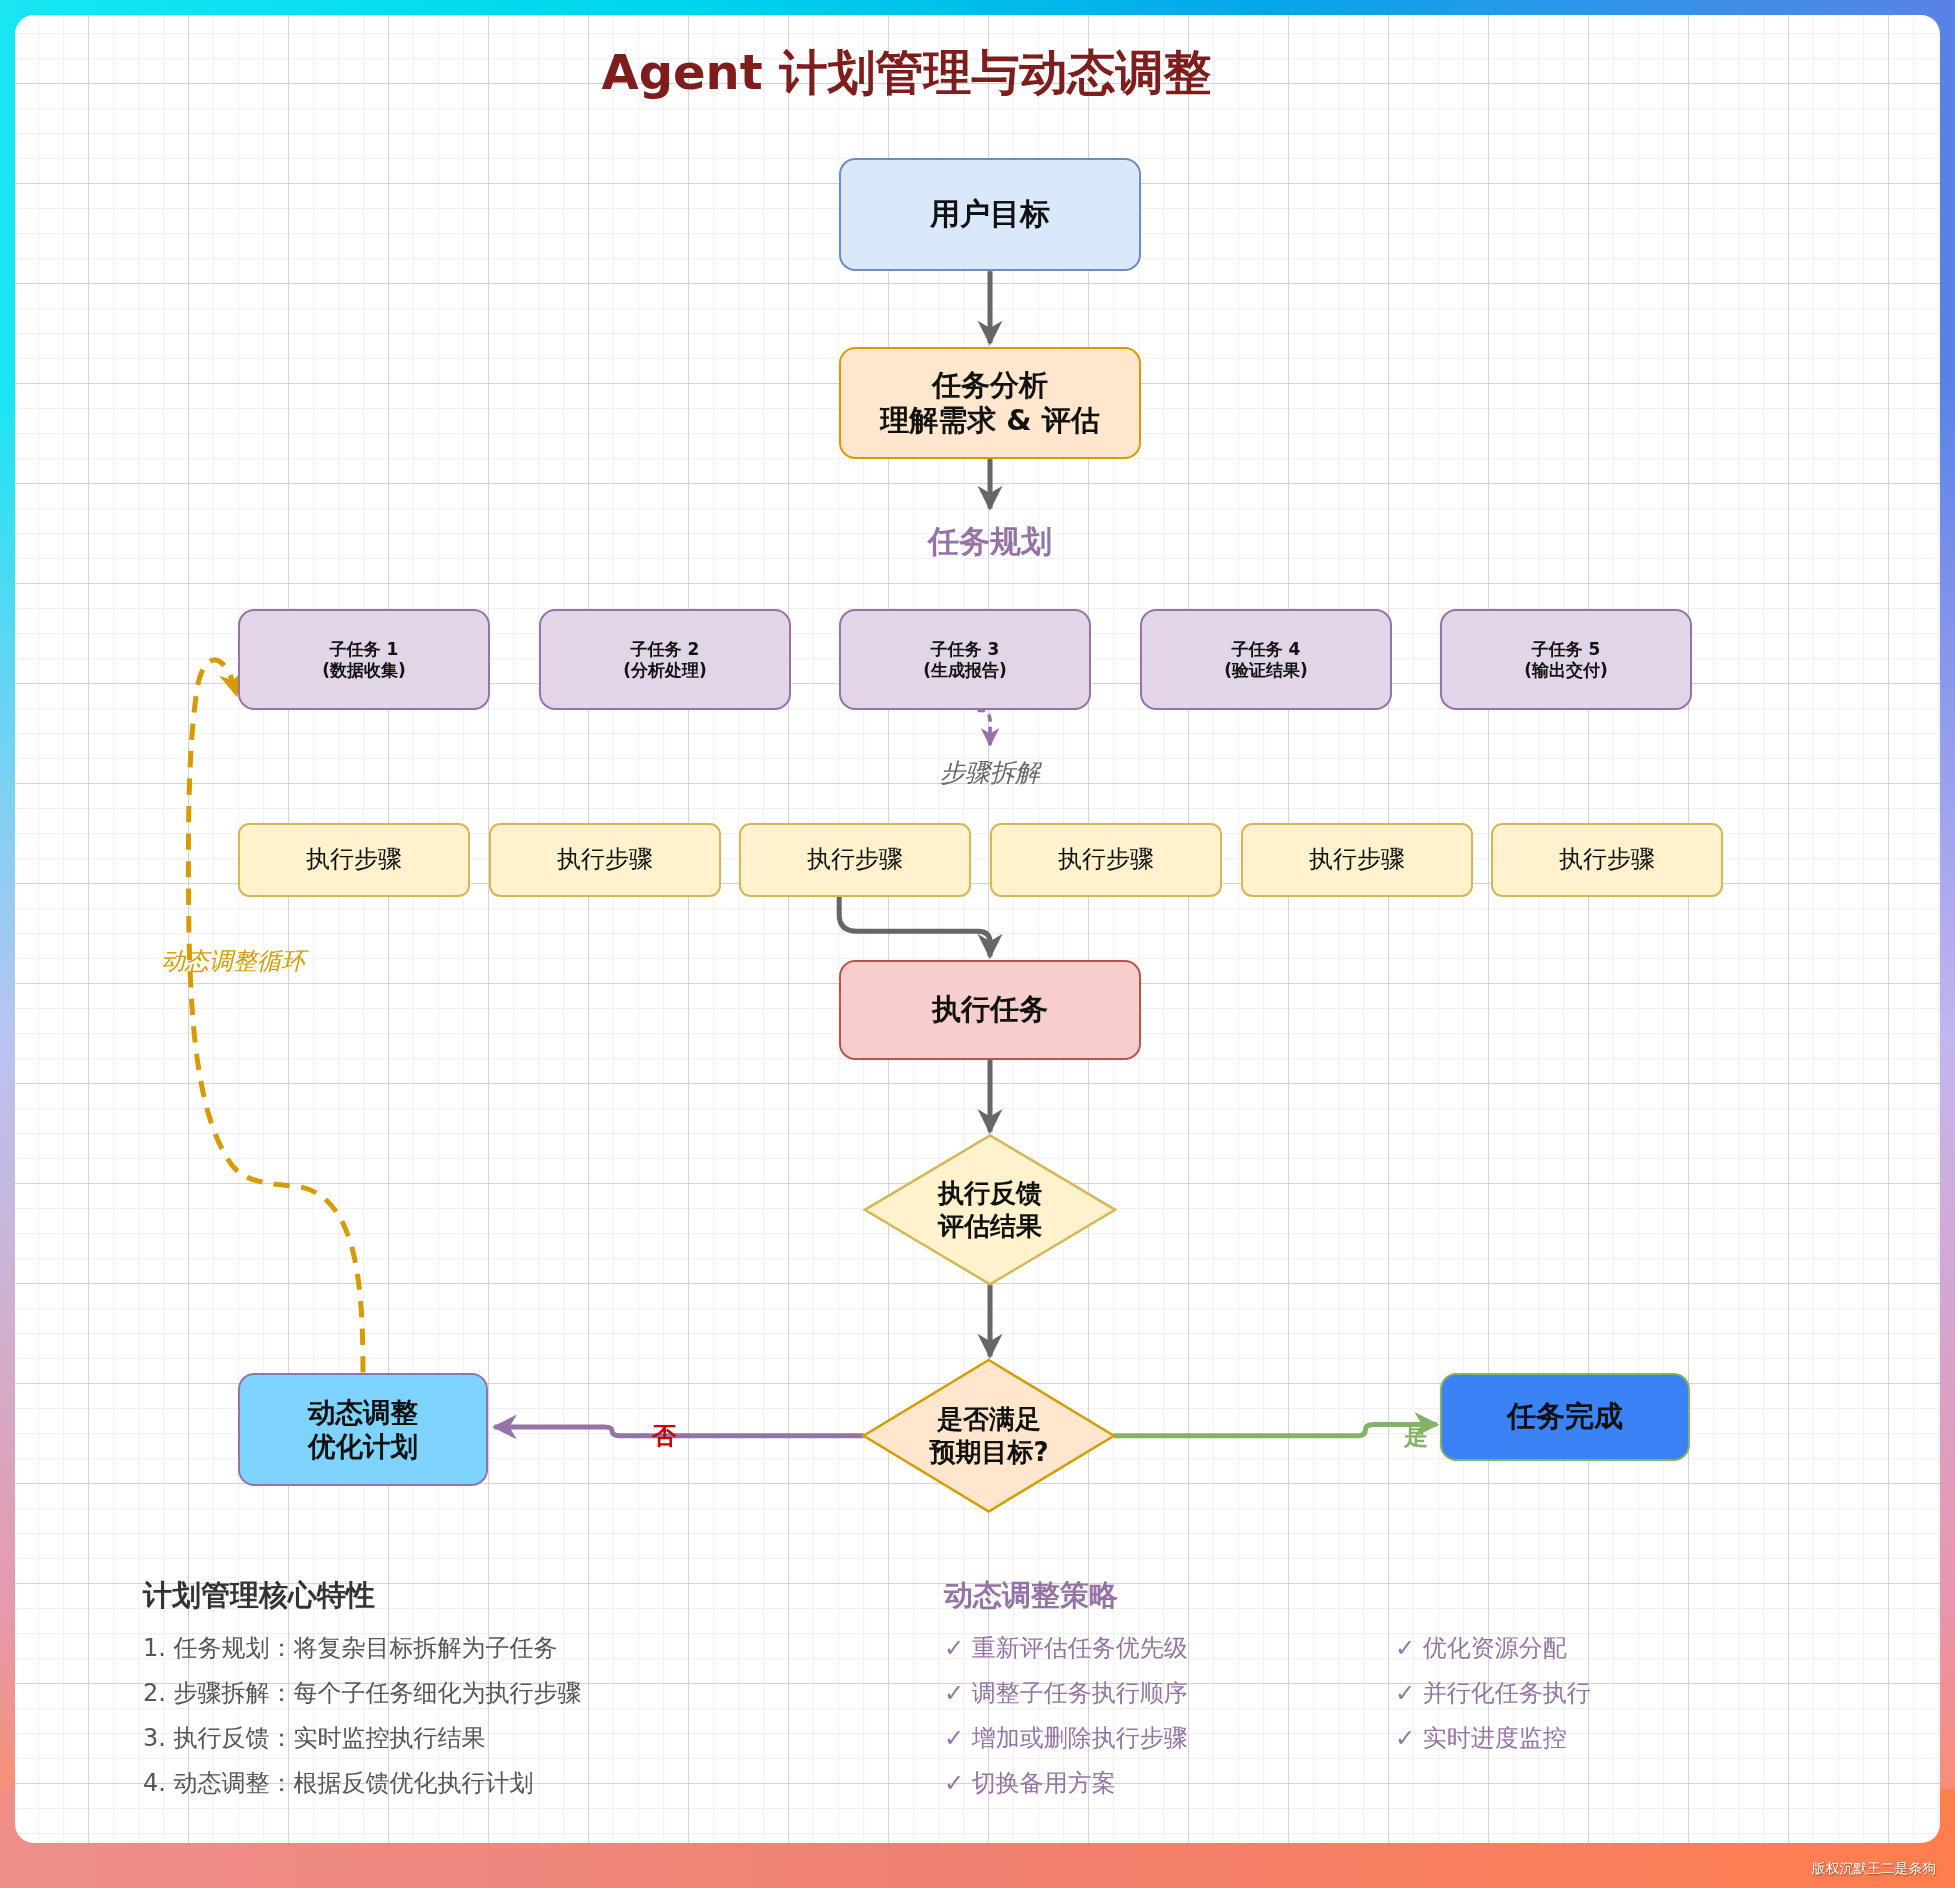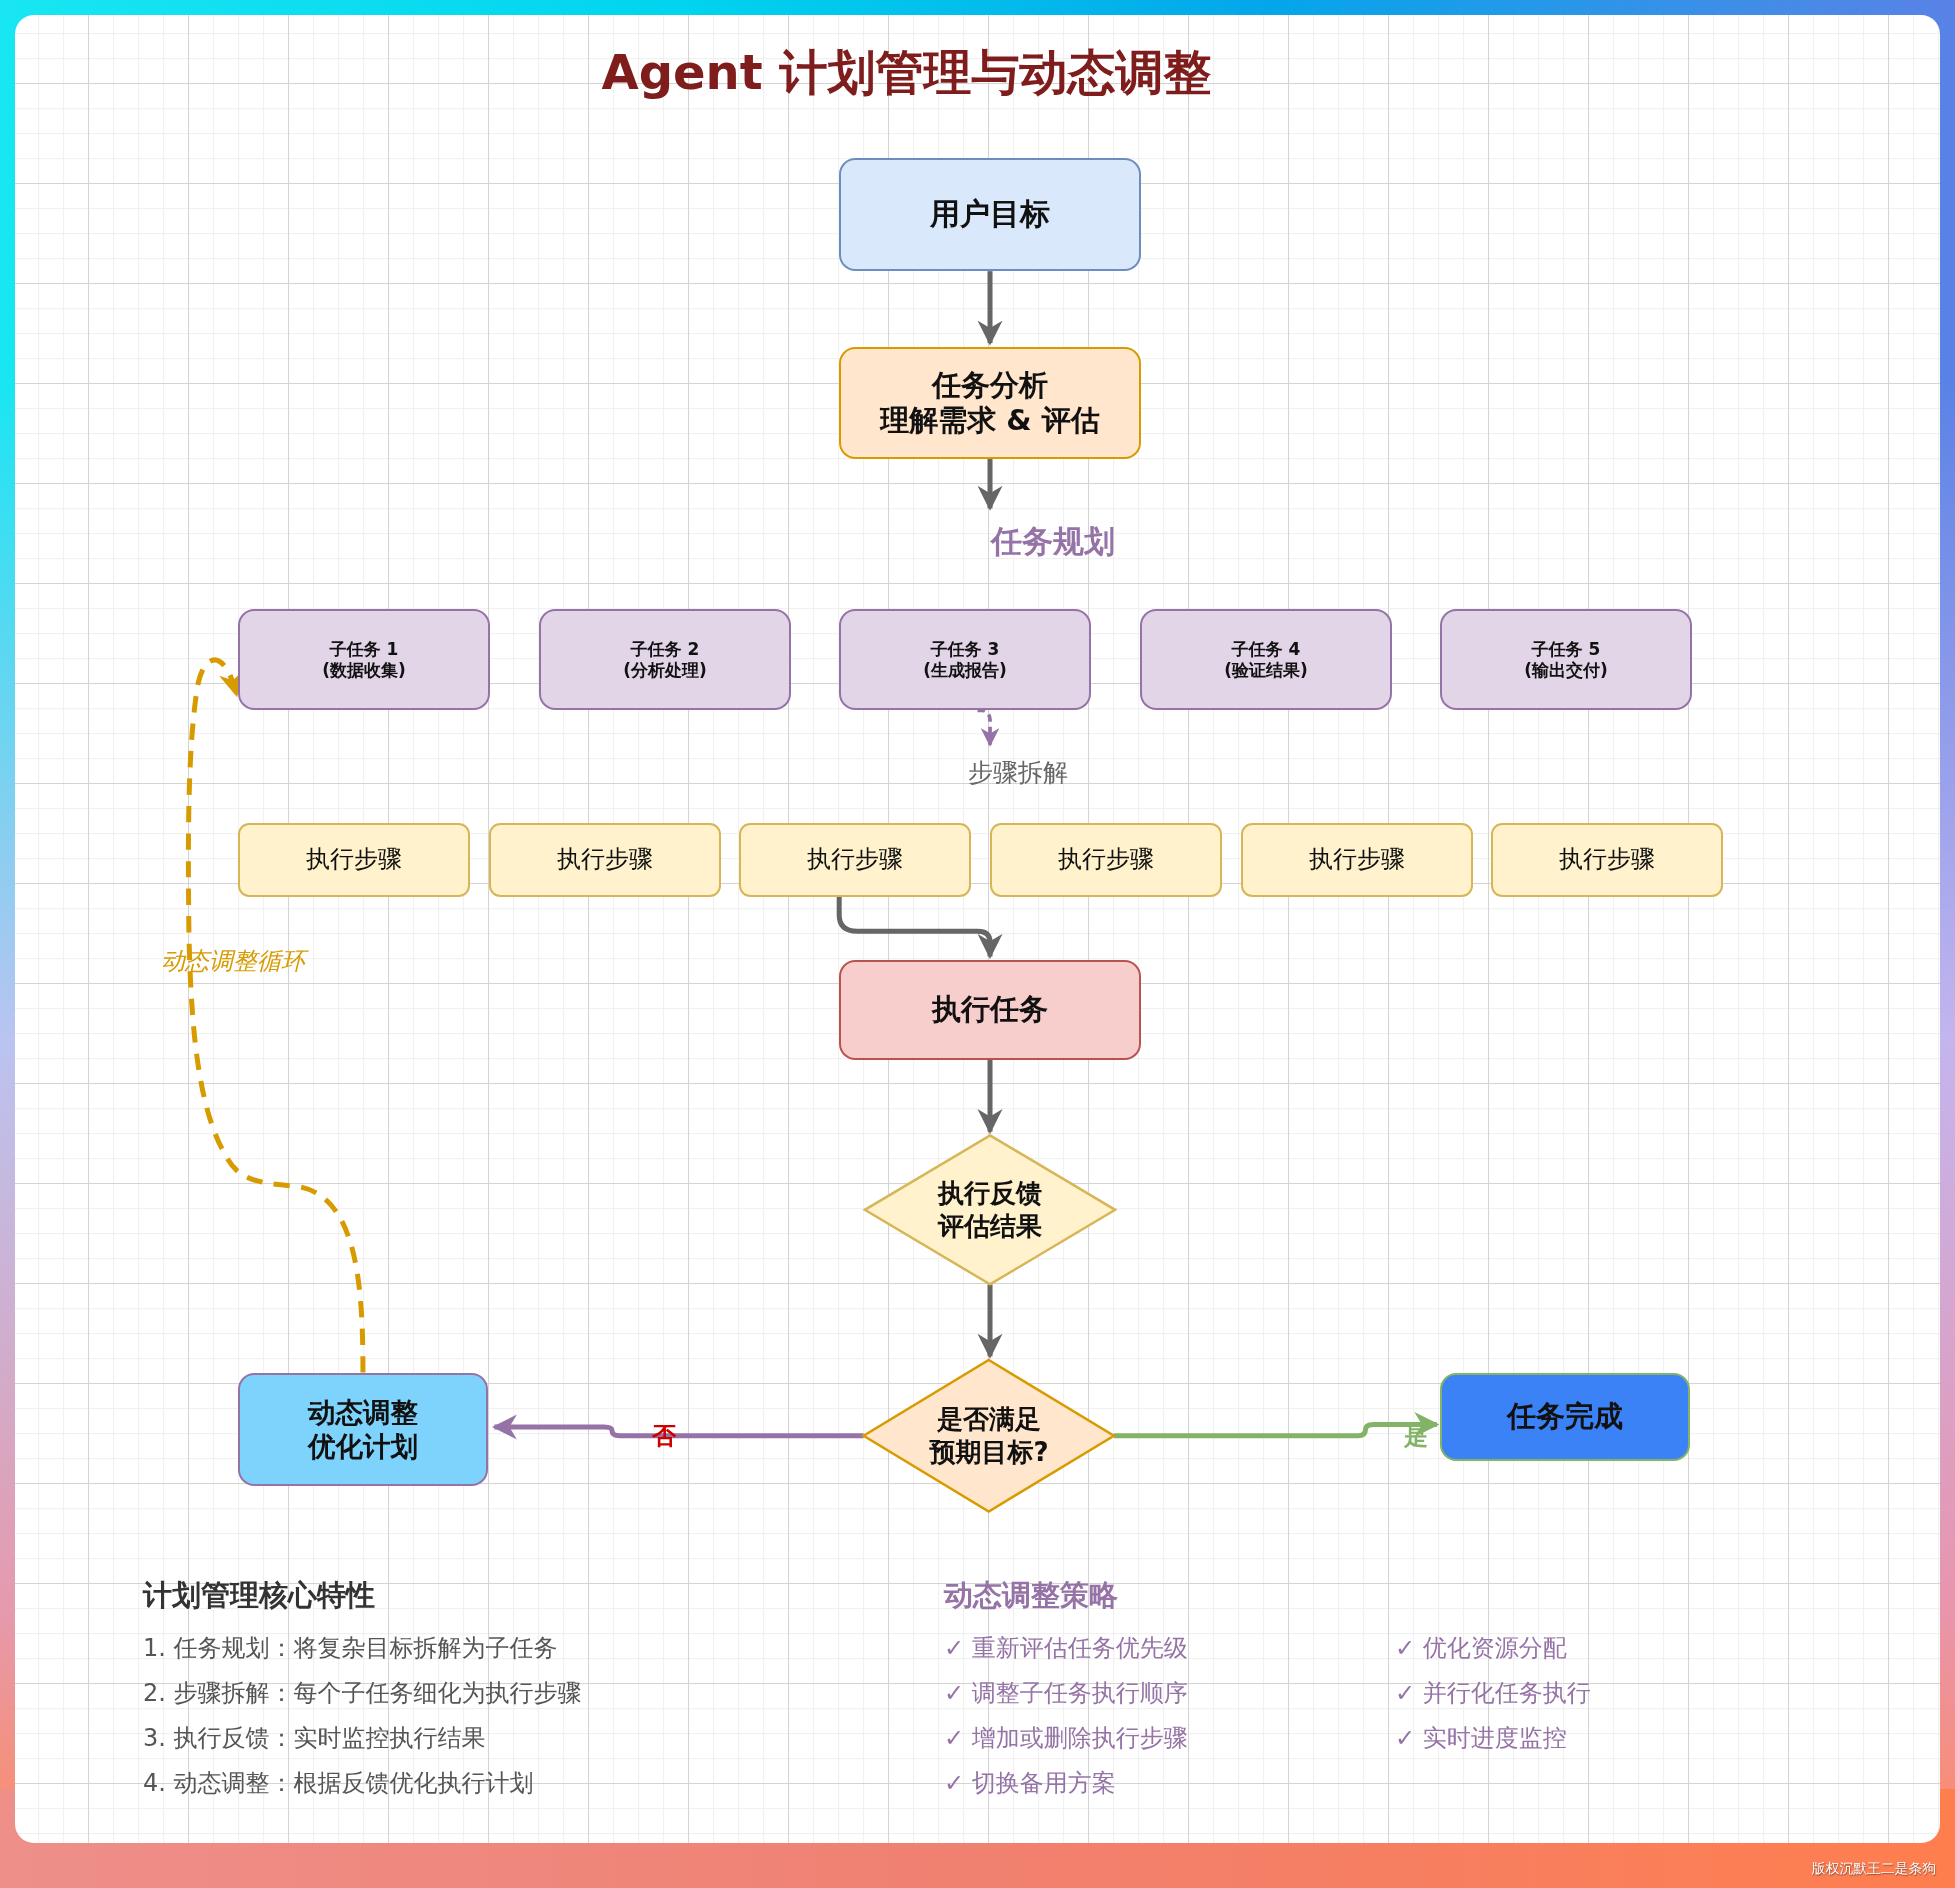--- a/index.html
+++ b/index.html
@@ -48,22 +48,22 @@
   .node .txt { white-space: pre-line; }
   .n-goal { left: 839px; top: 158px; width: 302px; height: 113px; background: #dae8fc; border: 2.5px solid #6c8ebf; font-size: 30px; }
   .n-analysis { left: 839px; top: 347px; width: 302px; height: 112px; background: #ffe6cc; border: 2.5px solid #d79b00; font-size: 29px; }
   .n-sub { top: 609px; width: 252px; height: 101px; background: #e1d5e7; border: 2.5px solid #9673a6; font-size: 17px; }
   .n-step { top: 823px; width: 232px; height: 74px; background: #fff2cc; border: 2.5px solid #d6b656; font-size: 24px; font-weight: normal; border-radius: 11.3px; }
   .n-exec { left: 839px; top: 960px; width: 302px; height: 100px; background: #f8cecc; border: 2.5px solid #b85450; font-size: 29px; }
   .n-adjust { left: 238px; top: 1373px; width: 250px; height: 113px; background: #7dd3fc; border: 2.5px solid #9673a6; font-size: 27.5px; }
   .n-done { left: 1440px; top: 1373px; width: 250px; height: 88px; background: #3b82f6; border: 2.5px solid #82b366; font-size: 29px; }
   .d-label { position: absolute; text-align: center; font-weight: bold; color: #111; font-size: 26px; line-height: 1.25; white-space: pre-line; }
   .lbl { position: absolute; white-space: nowrap; }
-  .lbl-plan { left: 865px; width: 250px; top: 521px; text-align: right; font-size: 31px; font-weight: bold; color: #9673a6; }
-  .lbl-steps { left: 893px; width: 250px; top: 756px; text-align: center; font-size: 25px; color: #666666; }
+  .lbl-plan { left: 865px; width: 250px; top: 521px; text-align: center; font-size: 31px; font-weight: bold; color: #9673a6; }
+  .lbl-steps { left: 865px; width: 250px; top: 756px; text-align: center; font-size: 25px; font-style: italic; color: #666666; }
   .lbl-loop { left: 161px; top: 945px; font-size: 24px; font-style: italic; color: #d79b00; }
   .lbl-no { left: 652px; top: 1420px; font-size: 24px; font-weight: bold; color: #cc0000; }
   .lbl-yes { left: 1404px; top: 1420px; font-size: 24px; font-weight: bold; color: #82b366; }
   .sec-title { position: absolute; font-size: 29px; font-weight: bold; }
   .sec-left-title { left: 143px; top: 1576px; color: #333333; }
   .sec-right-title { left: 944px; top: 1576px; color: #9673a6; }
   .list-item { position: absolute; font-size: 24px; white-space: nowrap; }
   .li-left { left: 143px; color: #555555; }
   .li-right { color: #9673a6; }
   .watermark { position: absolute; right: 19px; bottom: 11.3px; font-size: 13.8px; color: #ffffff; text-shadow: 0.6px 0.6px 1.3px rgba(0,0,0,0.5); }

